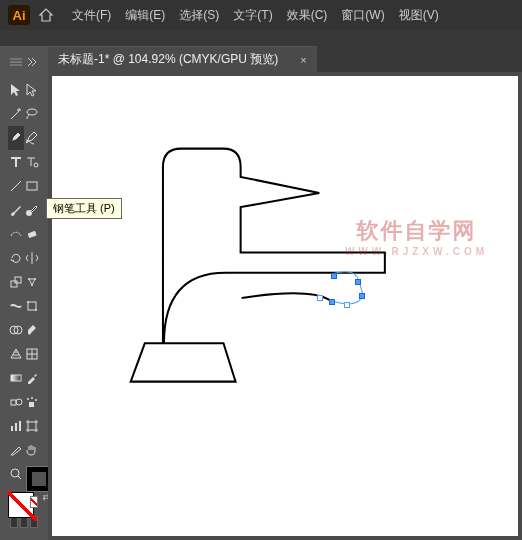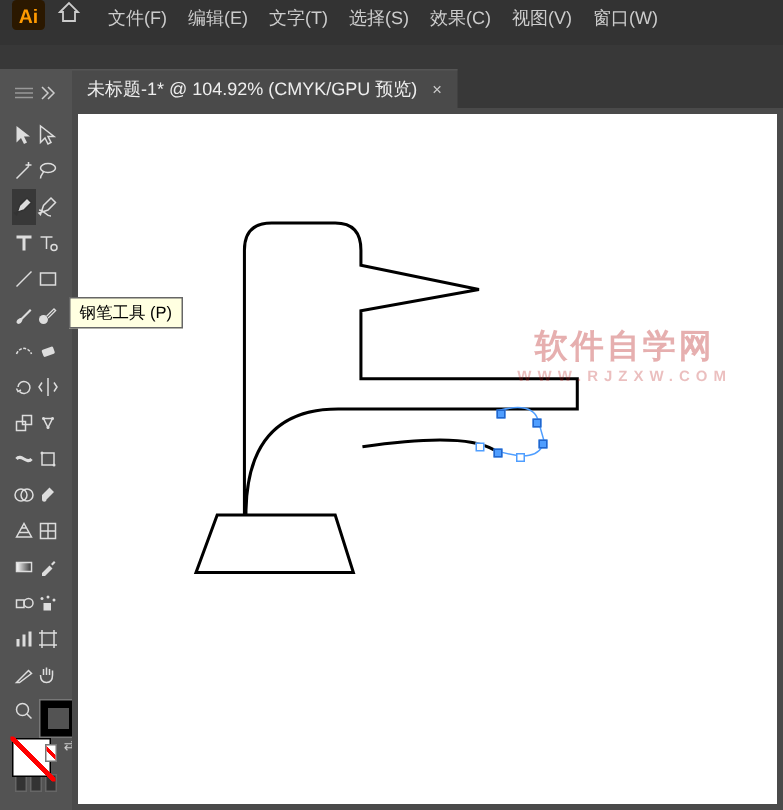--- a/index.html
+++ b/index.html
@@ -1,18 +1,18 @@
 <!DOCTYPE html>
 <html><head>
 <meta charset="utf-8">
 <style>
   * { box-sizing: border-box; margin: 0; padding: 0; }
   body { width: 522px; height: 540px; background: #4a4a4a; font-family: "Microsoft YaHei", sans-serif; font-size: 12px; color: #ccc; overflow: hidden; position: relative; }
   
-  .titlebar { height: 30px; background: #333333; display: flex; padding-left: 8px; }
+  .titlebar { height: 30px; background: #333333; display: flex; align-items: center; padding-left: 8px; }
   .logo { width: 22px; height: 20px; background: #2b1800; color: #ff9a00; font-weight: bold; font-size: 13px; display: flex; align-items: center; justify-content: center; border-radius: 3px; margin-right: 8px; }
   .home-icon { width: 16px; height: 16px; margin-right: 12px; display: flex; align-items: center; justify-content: center; }
   .menu { display: flex; gap: 2px; }
   .menu-item { padding: 4px 6px; cursor: pointer; font-size: 12px; }
   
   .controlbar { height: 16px; background: #383838; }
   
   .workspace { display: flex; height: calc(100% - 46px); }
   
   .toolbar { width: 48px; background: #535353; display: flex; flex-direction: column; padding: 4px 8px; gap: 0px; position: relative; }
@@ -34,21 +34,21 @@
   .cm1 { background:#888; }
   .cm2 { background:linear-gradient(#fff,#000); }
   .cm3 { background:#fff; position:relative; }
   .cm3::after { content:""; position:absolute; inset:0; background:linear-gradient(45deg,transparent 40%,red 40%,red 60%,transparent 60%); }
   
   .screen-row { display:flex; gap:2px; margin:2px; }
   .sm { width:13px; height:12px; background:#333; border:1px solid #666; }
 
   .doc-area { flex: 1; background: #4a4a4a; display: flex; flex-direction: column; }
   .tab-bar { height: 26px; background: #383838; display: flex; align-items: stretch; }
-  .tab { background: #4a4a4a; color: #eee; padding: 0 10px; display: flex; align-items: center; font-size: 12px; gap: 10px; border-top: 1px solid #555; }
+  .tab { background: #4a4a4a; color: #eee; padding: 0 10px; display: flex; align-items: center; font-size: 12px; gap: 22px; border-top: 1px solid #555; }
   .tab-close { cursor: pointer; color: #ccc; font-size: 11px; }
   
   .canvas-wrap { flex: 1; background: #4a4a4a; padding: 0; position: relative; }
   .canvas { position: absolute; left: 4px; top: 4px; right: 4px; bottom: 4px; background: #fff; }
   
   .artwork { position: absolute; inset: 0; }
   .watermark { position: absolute; right: 30px; top: 140px; color: #b91c1c; font-size: 22px; font-weight: bold; opacity: 0.35; user-select: none; text-align:center; letter-spacing: 2px; }
   .watermark small { display:block; font-size:10px; letter-spacing:4px; opacity:0.8; }
   
   .tooltip { position: absolute; left: 46px; top: 152px; background: #ffffe1; color: #000; border: 1px solid #666; padding: 2px 6px; font-size: 11px; z-index: 50; white-space: nowrap; }
@@ -63,25 +63,25 @@
 <div class="titlebar">
   <div class="logo">Ai</div>
   <div class="home-icon">
     <svg viewBox="0 0 16 16">
         <path d="M2 8 L8 2 L14 8 L12 8 L12 14 L4 14 L4 8 Z" fill="none" stroke="#ccc" stroke-width="1.2"></path>
       </svg>
   </div>
   <div class="menu">
     <div class="menu-item">文件(F)</div>
     <div class="menu-item">编辑(E)</div>
+    <div class="menu-item">选择(S)</div>
     <div class="menu-item">文字(T)</div>
-    <div class="menu-item">选择(S)</div>
     <div class="menu-item">效果(C)</div>
+    <div class="menu-item">窗口(W)</div>
     <div class="menu-item">视图(V)</div>
-    <div class="menu-item">窗口(W)</div>
   </div>
 </div>
 
 <div class="controlbar"></div>
 
 <div class="workspace">
   <div class="toolbar">
     <div class="tool-row">
       <div class="tool">
           <svg viewBox="0 0 16 16">

